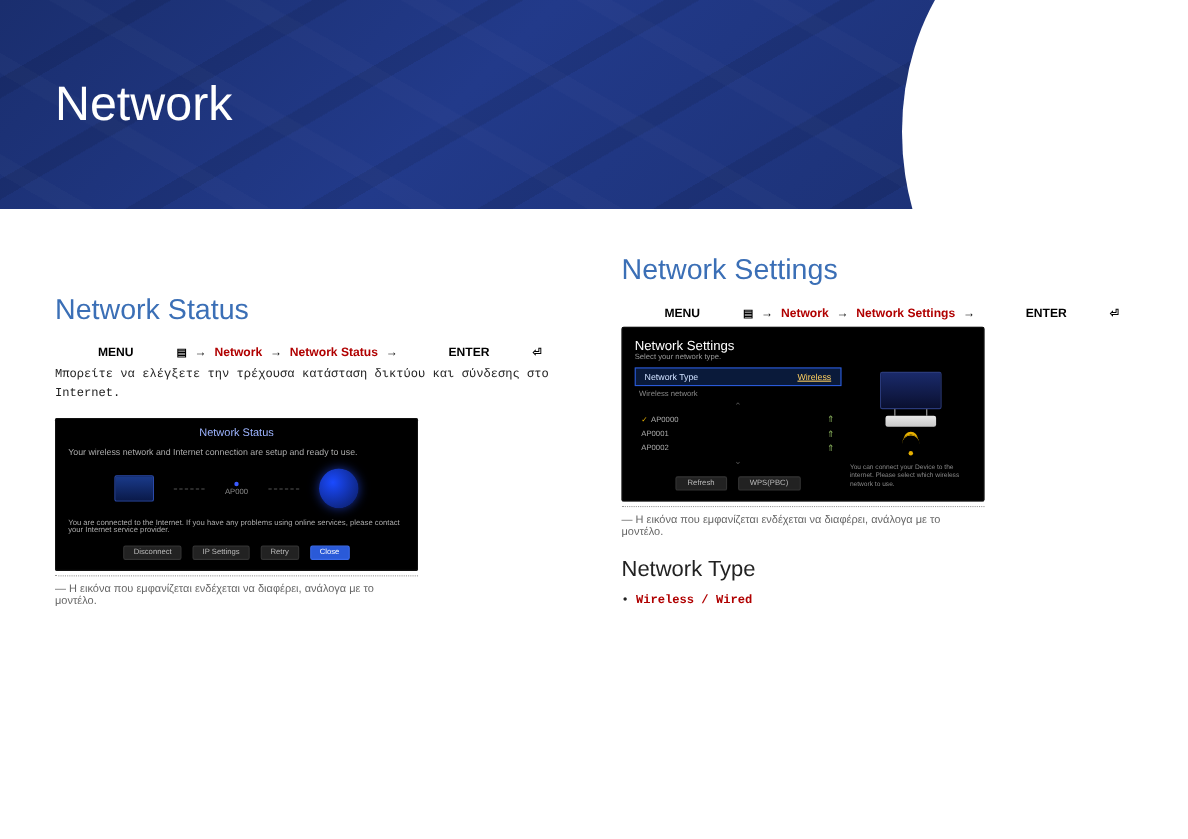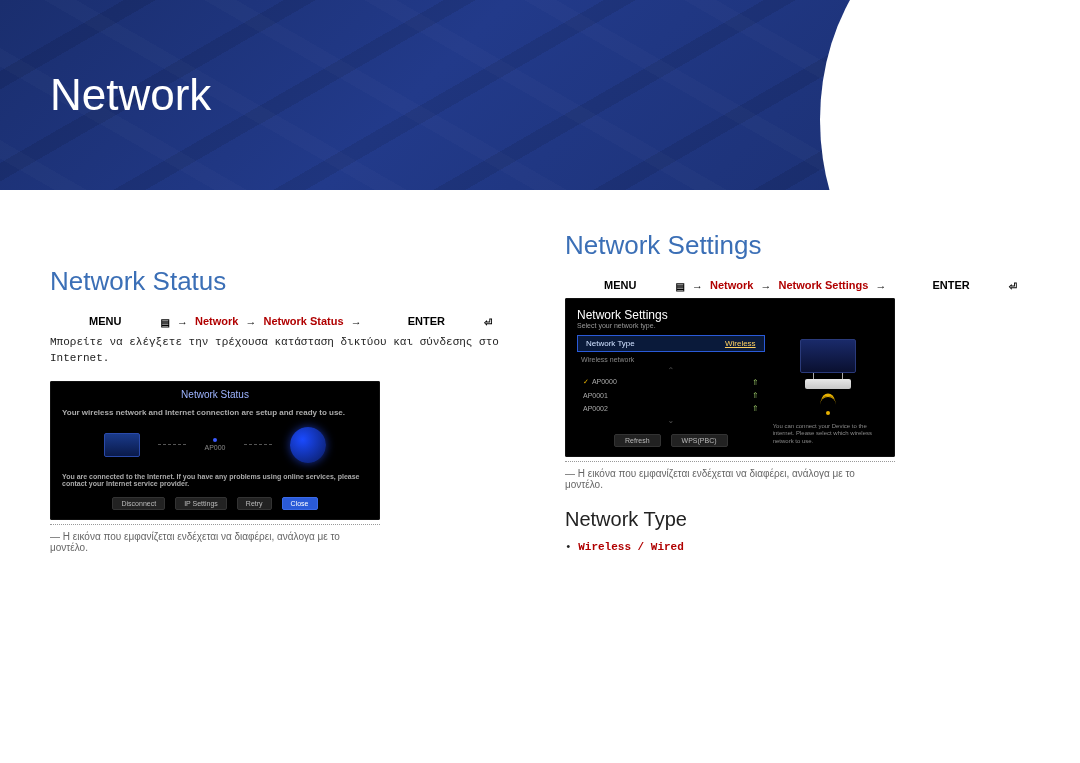--- a/index.html
+++ b/index.html
@@ -125,21 +125,20 @@
     padding: 4px 4px 0;
   }
   .tv-mock .tv-sub {
     color: #999;
     font-size: 7px;
     padding: 0 4px 6px;
   }
   .tv-mock .line {
     padding: 2px 4px;
     color: #aaa;
-    font-weight: bold;
   }
   .tv-mid {
     display: flex;
     align-items: center;
     justify-content: center;
     gap: 18px;
     padding: 8px 0;
   }
   .tv-mid .box {
     width: 36px; height: 24px;

